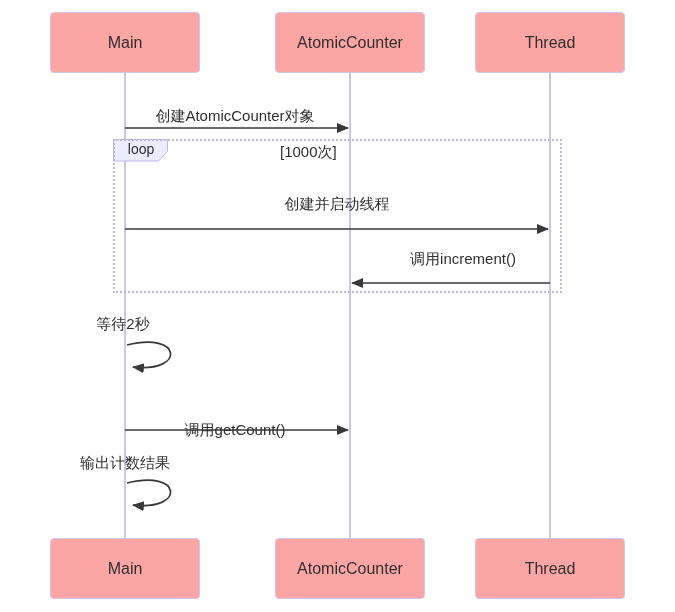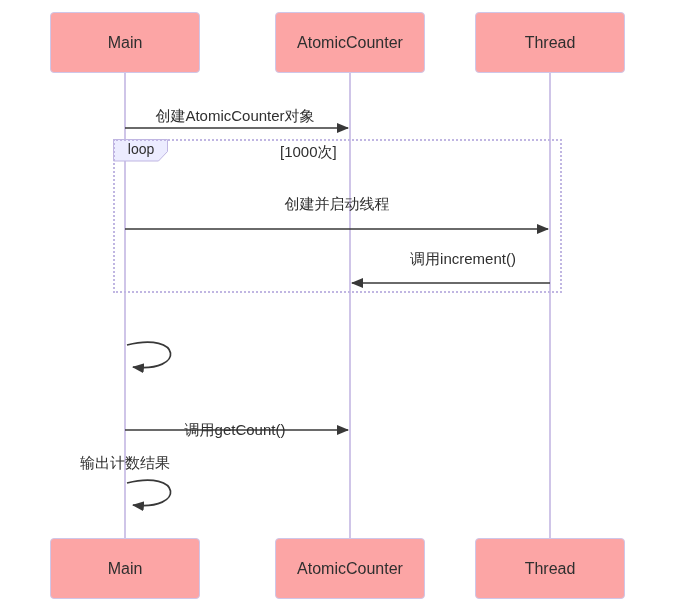--- a/index.html
+++ b/index.html
@@ -96,16 +96,17 @@
   <div class="actor" style="left:275px;top:538px;">
     <span>AtomicCounter</span>
   </div>
   <div class="actor" style="left:475px;top:538px;">
     <span>Thread</span>
   </div>
 
   <div class="msg" style="left:135px;top:107px;width:200px;">创建AtomicCounter对象</div>
   <div class="msg" style="left:237px;top:195px;width:200px;">创建并启动线程</div>
   <div class="msg" style="left:363px;top:250px;width:200px;">调用increment()</div>
+  <div class="msg" style="left:73px;top:315px;width:100px;">等待2秒</div>
   <div class="msg" style="left:135px;top:421px;width:200px;">调用getCount()</div>
   <div class="msg" style="left:65px;top:454px;width:120px;">输出计数结果</div>
 
 </div>
 
 </body></html>

